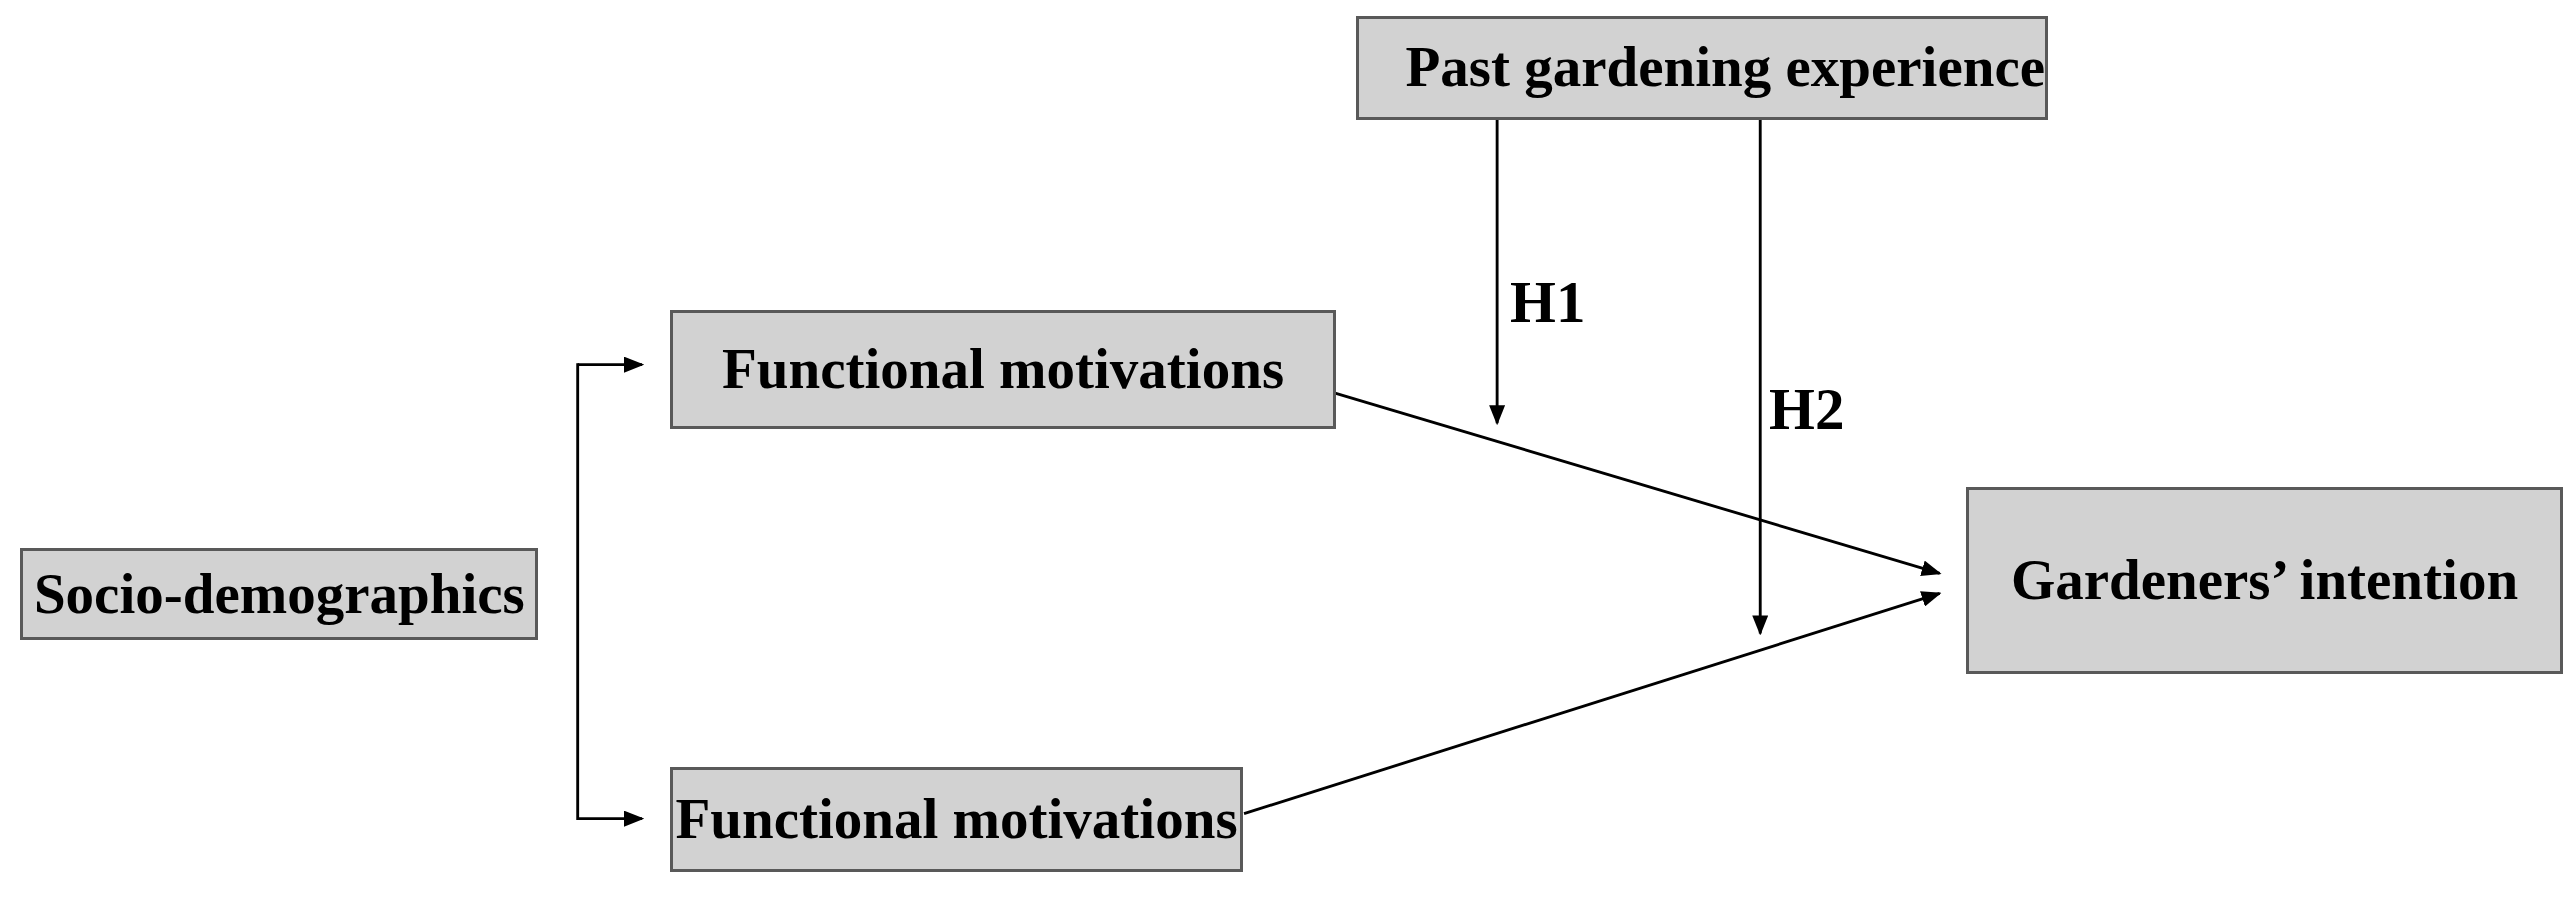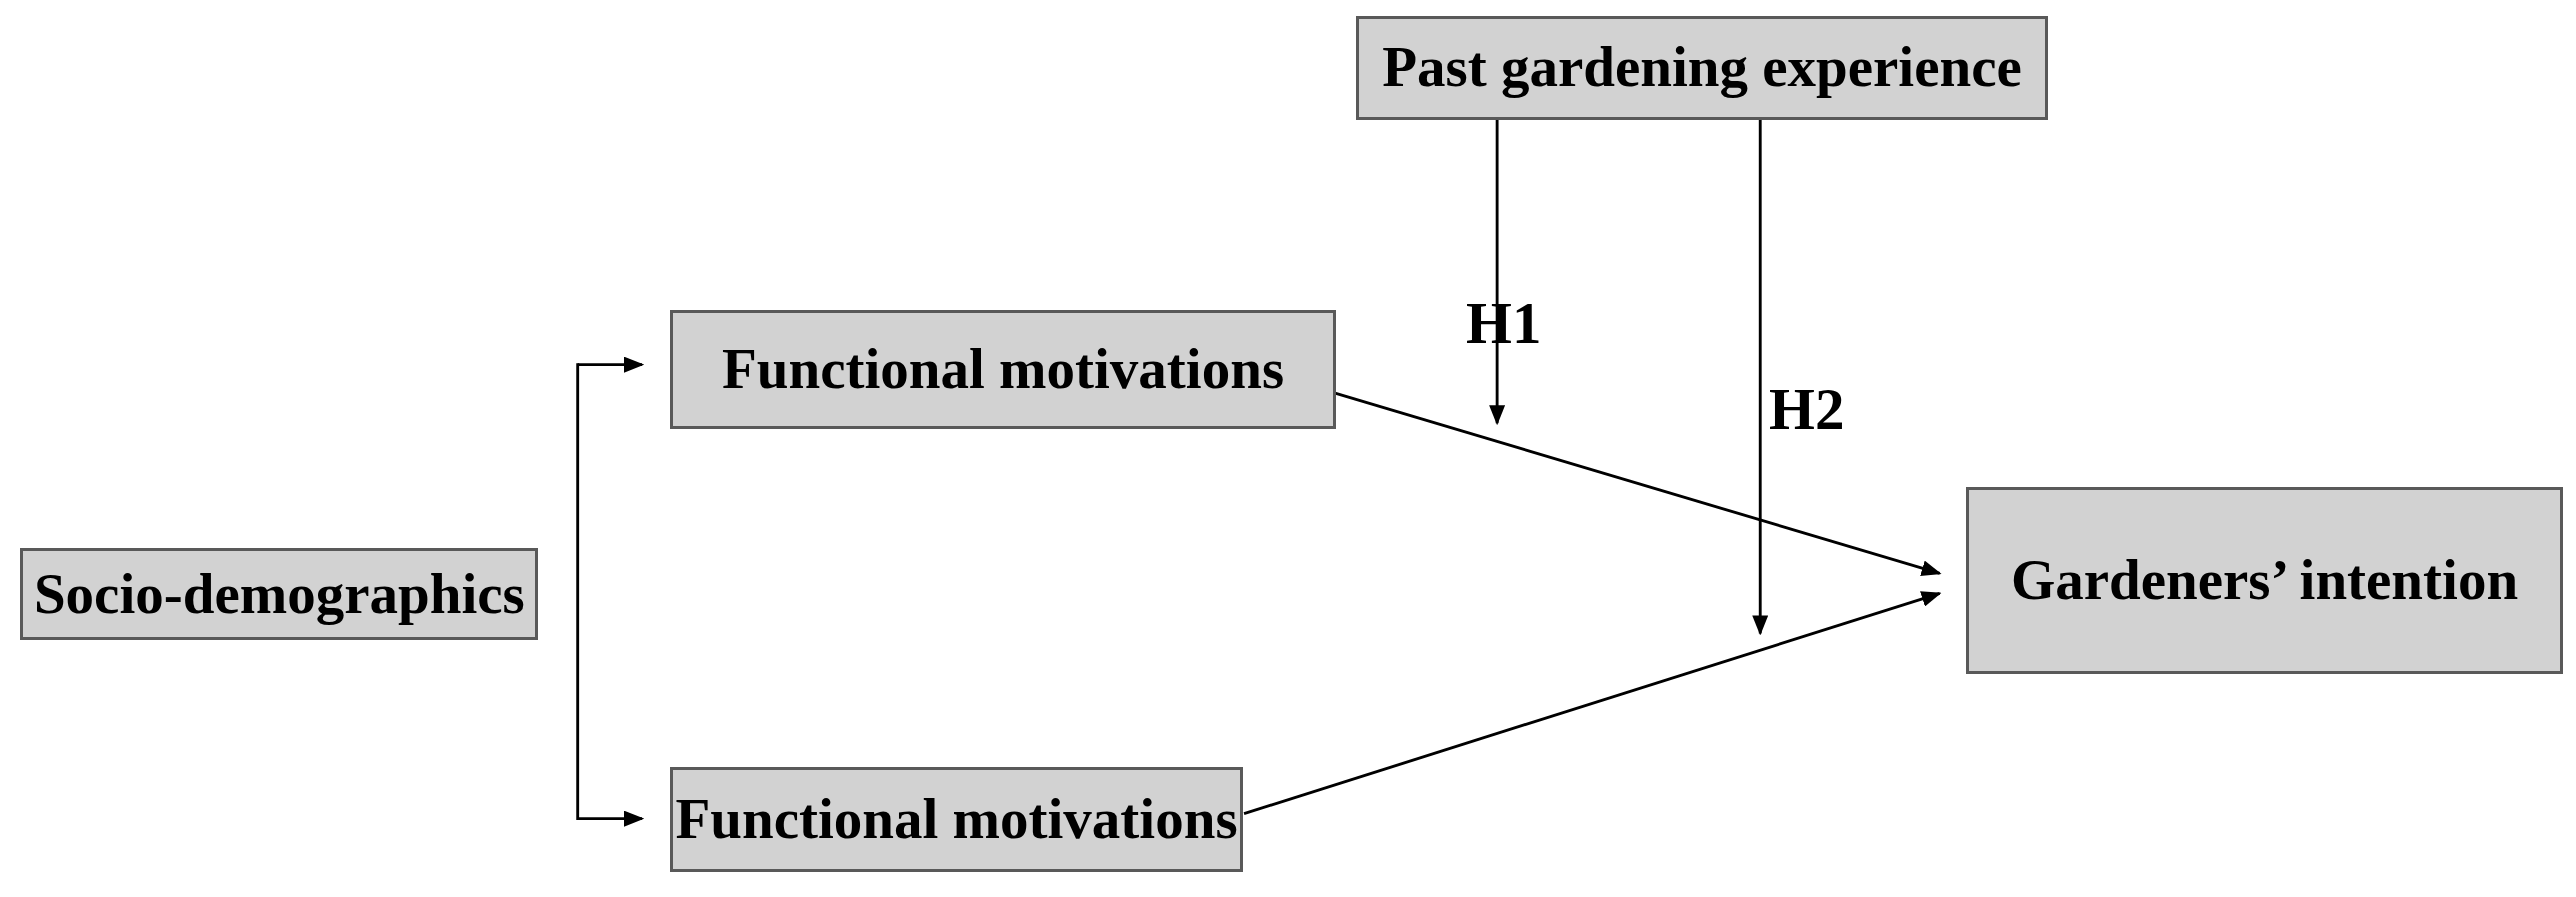--- a/index.html
+++ b/index.html
@@ -44,37 +44,37 @@
     border: 3.6px solid var(--box-border);
     display: flex;
     align-items: center;
     justify-content: center;
     text-align: center;
     font-weight: bold;
     font-size: 57px;
     line-height: 1.1;
     white-space: nowrap;
   }
-  .node-past       { left: 1356px; top: 15.7px;   width: 692px; height: 104px; }
+  .node-past       { left: 1356px; top: 15.7px;   width: 692px; height: 104px; justify-content: flex-end; }
   .node-socio      { left: 14.3px;   top: 548px;  width: 518px; height: 92px; margin-left: 6px; }
   .node-functional { left: 670px;  top: 310px;  width: 666px; height: 119px; }
   .node-emotional  { left: 670px;  top: 767px; width: 573px; height: 105px; }
   .node-intention  {
     left: 1966px; top: 487px; width: 597px; height: 187px;
     flex-direction: row;
     line-height: 1.65;
   }
   .hypothesis-label {
     position: absolute;
     z-index: 2;
     font-weight: bold;
     font-size: 59px;
     line-height: 1;
   }
-  .label-h1 { left: 1466px; top: 273px; margin-top: 21px; }
+  .label-h1 { left: 1510px; top: 273px; }
   .label-h2 { left: 1769px; top: 380px; }
 </style>
 </head>
 <body>
 
 <div class="canvas">
 
   <svg class="connector-layer" viewBox="0 0 3603 1256" xmlns="http://www.w3.org/2000/svg">
     <defs>
       <marker id="arrowhead" viewBox="0 0 10 8" refX="9" refY="4" markerWidth="7" markerHeight="5.6" orient="auto">

